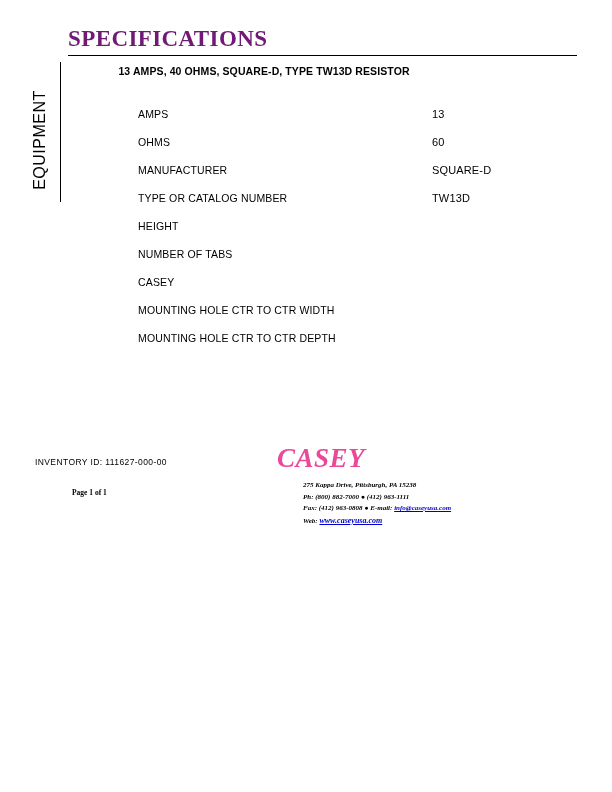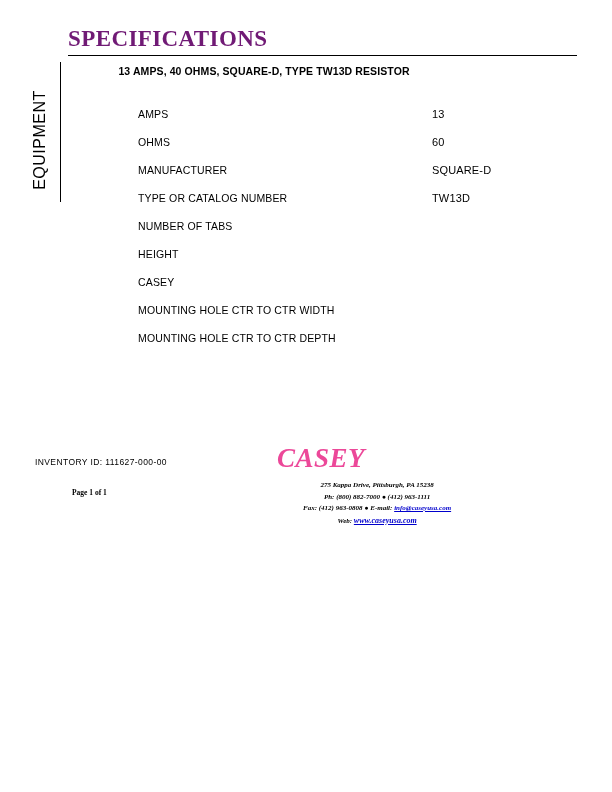--- a/index.html
+++ b/index.html
@@ -143,21 +143,20 @@
     position: absolute;
     left: 303px;
     top: 480px;
     font-family: "Liberation Serif", serif;
     font-style: italic;
     font-weight: bold;
     font-size: 7px;
     line-height: 11.5px;
     color: #000000;
     white-space: nowrap;
-    text-align: center;
   }
   .contact a {
     color: #0000cc;
     text-decoration: underline;
   }
   .contact .web-label {
     color: #000;
     font-family: Liberation Serif, serif;
   }
   .contact .web-url {
@@ -192,25 +191,25 @@
     </div>
     <div class="spec-row">
       <div class="spec-label">MANUFACTURER</div>
       <div class="spec-value">SQUARE-D</div>
     </div>
     <div class="spec-row">
       <div class="spec-label">TYPE OR CATALOG NUMBER</div>
       <div class="spec-value">TW13D</div>
     </div>
     <div class="spec-row">
+      <div class="spec-label">HEIGHT</div>
+      <div class="spec-value"></div>
+    </div>
+    <div class="spec-row">
       <div class="spec-label">NUMBER OF TABS</div>
-      <div class="spec-value"></div>
-    </div>
-    <div class="spec-row">
-      <div class="spec-label">HEIGHT</div>
       <div class="spec-value"></div>
     </div>
     <div class="spec-row">
       <div class="spec-label">CASEY</div>
       <div class="spec-value"></div>
     </div>
     <div class="spec-row">
       <div class="spec-label">MOUNTING HOLE CTR TO CTR WIDTH</div>
       <div class="spec-value"></div>
     </div>

